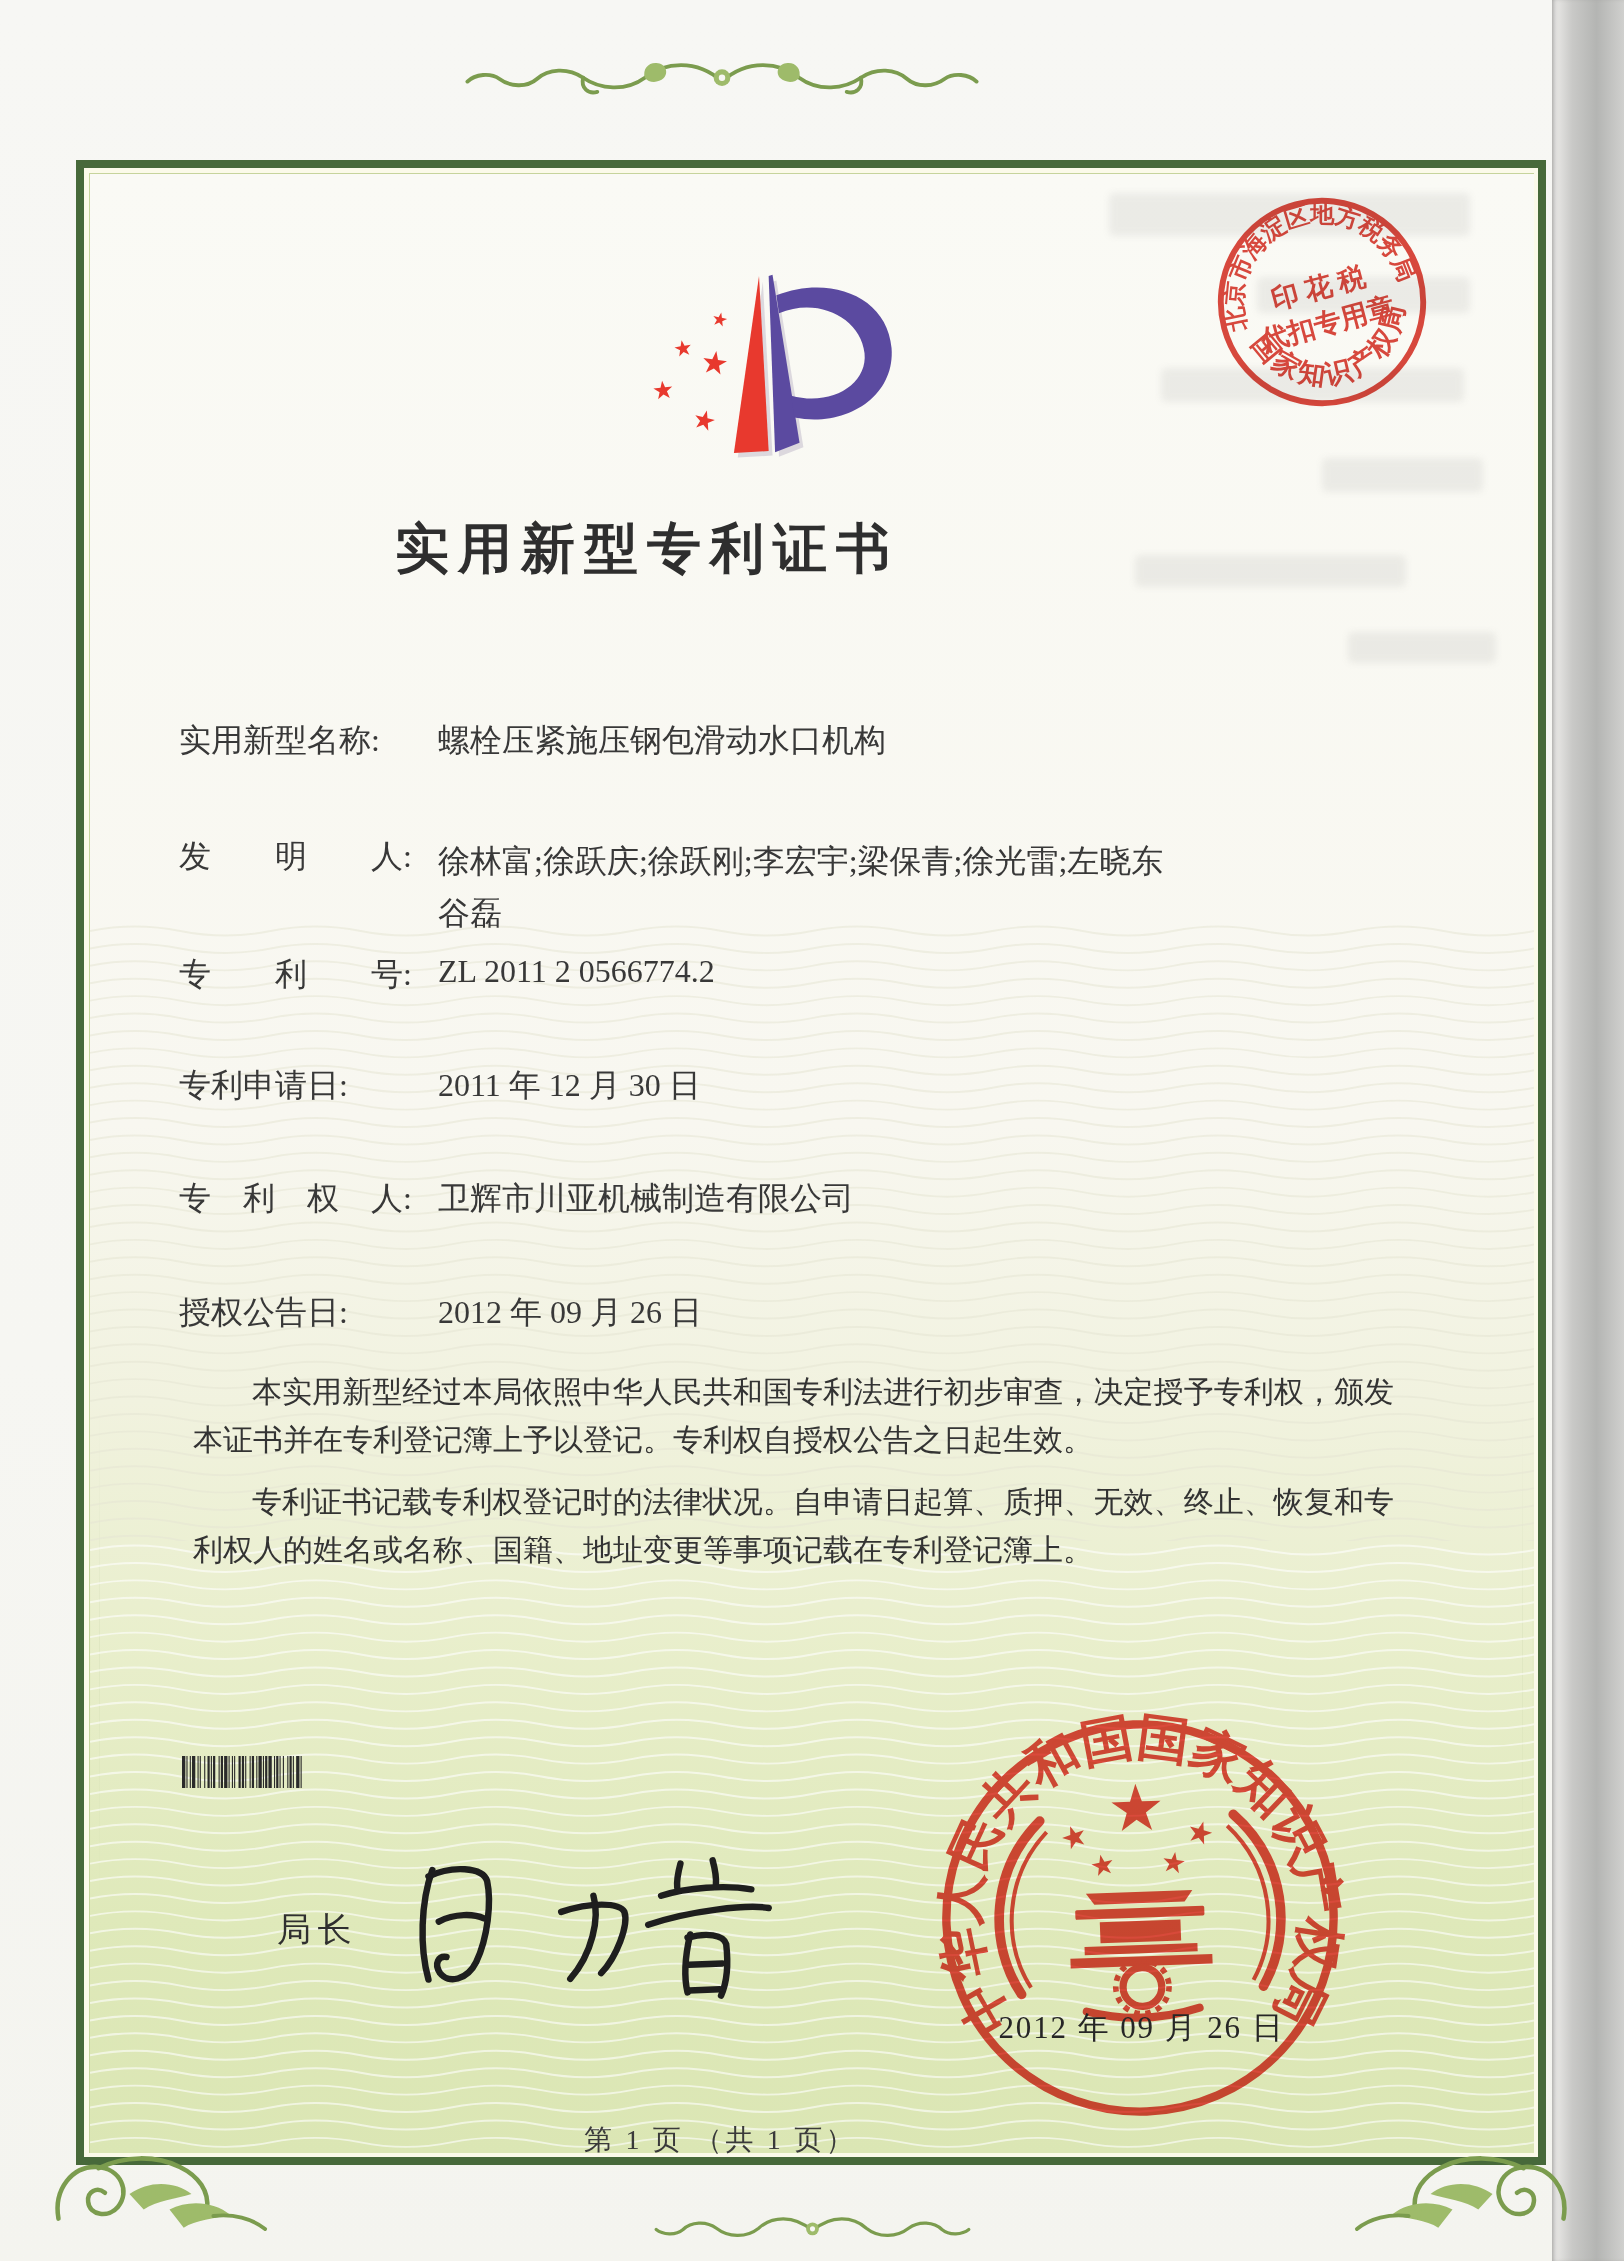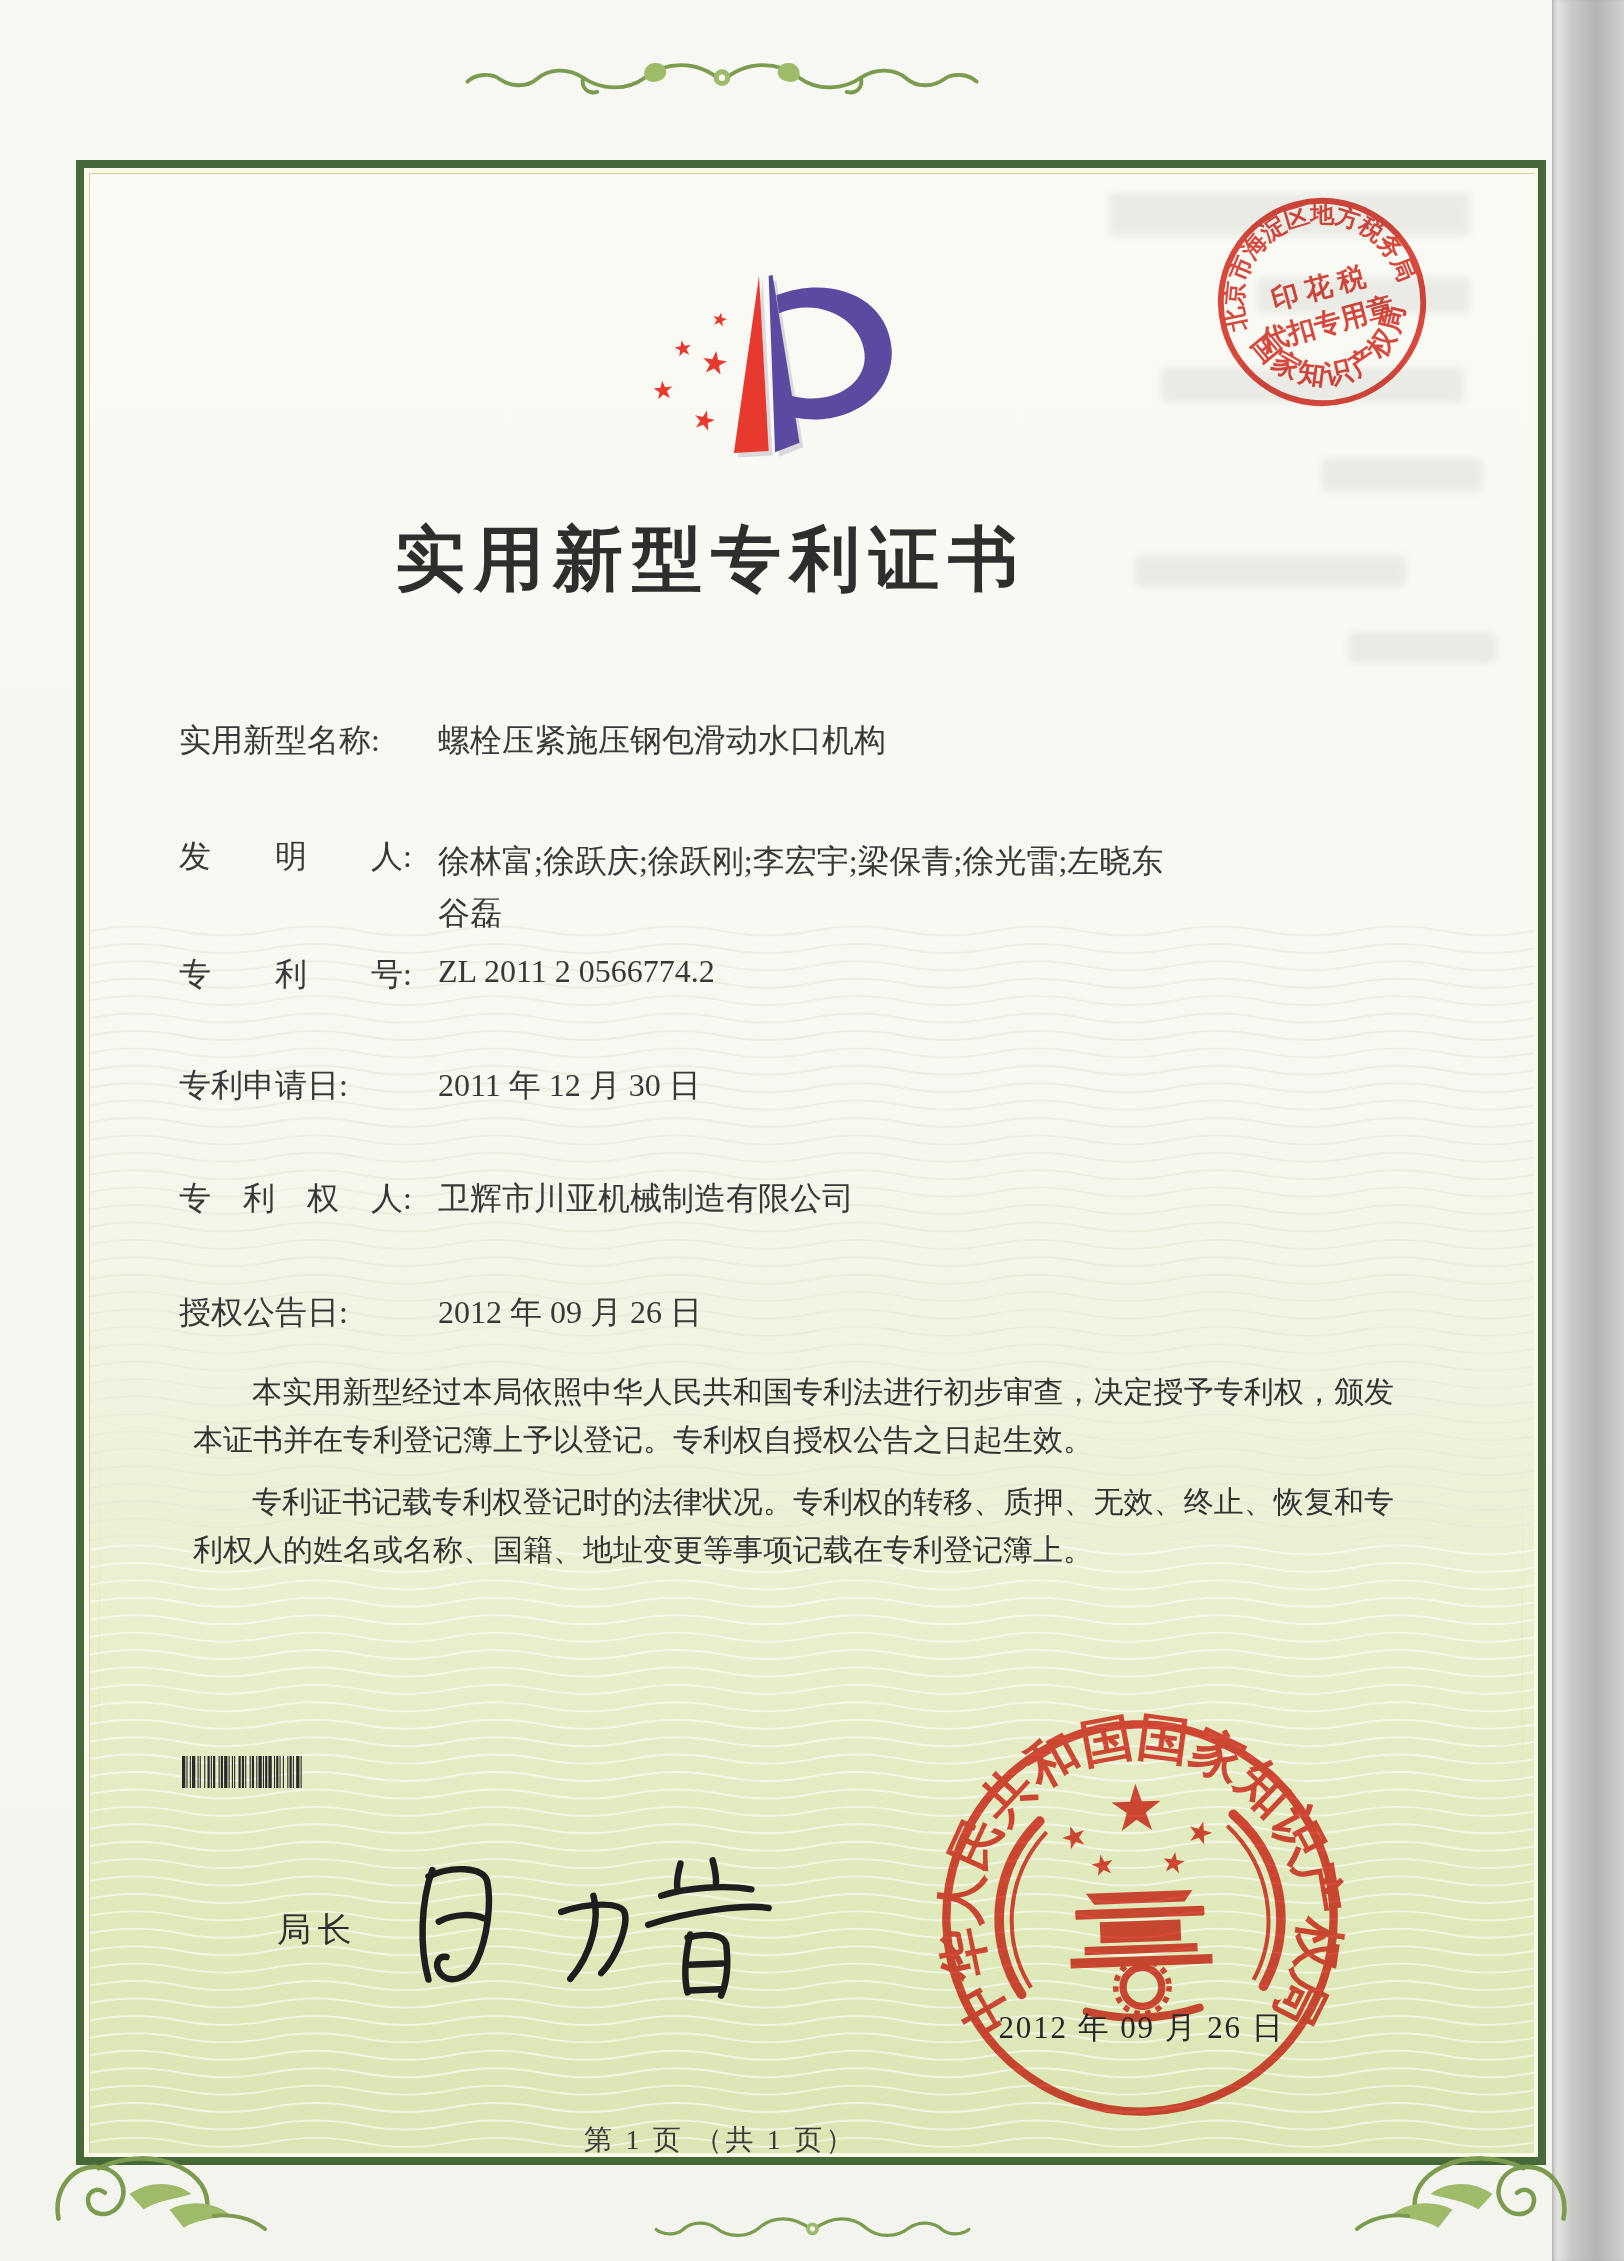--- a/index.html
+++ b/index.html
@@ -32,21 +32,21 @@
       rgba(232,238,202,.95) 74%,
       rgba(223,233,186,1) 88%,
       rgba(219,230,180,1) 100%);}
 
   .waves{position:absolute;pointer-events:none;}
   .waves-mid{color:#e6e6d4;opacity:.55;}
   .waves-low{color:#ffffff;opacity:.6;}
 
   
   .cert-no{left:161px;top:290px;font-size:31px;letter-spacing:4.5px;color:#3d3d3d;}
-  .title{left:395px;top:513px;font-size:70px;font-weight:600;letter-spacing:9px;color:#2e2e2e;}
+  .title{left:395px;top:513px;font-size:54px;font-weight:600;letter-spacing:9px;color:#2e2e2e;}
 
   .row{left:179px;display:flex;align-items:flex-start;font-size:32px;color:#383838;}
   .row .lab{width:259px;flex:none;}
   .row .val{white-space:nowrap;}
   .val2{display:block;}
 
   .bodytext{left:179px;top:1354px;width:1229px;font-size:30px;line-height:48px;
     text-align:justify;color:#333;}
   .bodytext p{margin:14px;text-indent:59px;}
 
@@ -246,21 +246,21 @@
     <span class="lab">专　利　权　人:</span>
     <span class="val">卫辉市川亚机械制造有限公司</span>
   </div>
   <div class="abs row nowrap z5" style="top:1291px">
     <span class="lab">授权公告日:</span>
     <span class="val">2012 年 09 月 26 日</span>
   </div>
 
   <div class="abs bodytext z5">
     <p>本实用新型经过本局依照中华人民共和国专利法进行初步审查，决定授予专利权，颁发本证书并在专利登记簿上予以登记。专利权自授权公告之日起生效。</p>
-    <p>专利证书记载专利权登记时的法律状况。专利权的转移、质押、无效、终止、恢复和专利权人的姓名或名称、国籍、地址变更等事项记载在专利登记簿上。</p>
+    <p>专利证书记载专利权登记时的法律状况。自申请日起算、质押、无效、终止、恢复和专利权人的姓名或名称、国籍、地址变更等事项记载在专利登记簿上。</p>
   </div>
 
   <svg class="abs barcode z5" viewBox="0 0 298 50" preserveAspectRatio="none" id="barcode-svg">
       <rect x="0" y="0" width="5.16" height="50" fill="#2a2a2a"></rect>
       <rect x="6.88" y="0" width="1.72" height="50" fill="#2a2a2a"></rect>
       <rect x="12.04" y="0" width="1.72" height="50" fill="#2a2a2a"></rect>
       <rect x="15.48" y="0" width="5.16" height="50" fill="#2a2a2a"></rect>
       <rect x="24.080000000000002" y="0" width="1.72" height="50" fill="#2a2a2a"></rect>
       <rect x="27.52" y="0" width="1.72" height="50" fill="#2a2a2a"></rect>
       <rect x="34.4" y="0" width="1.72" height="50" fill="#2a2a2a"></rect>

